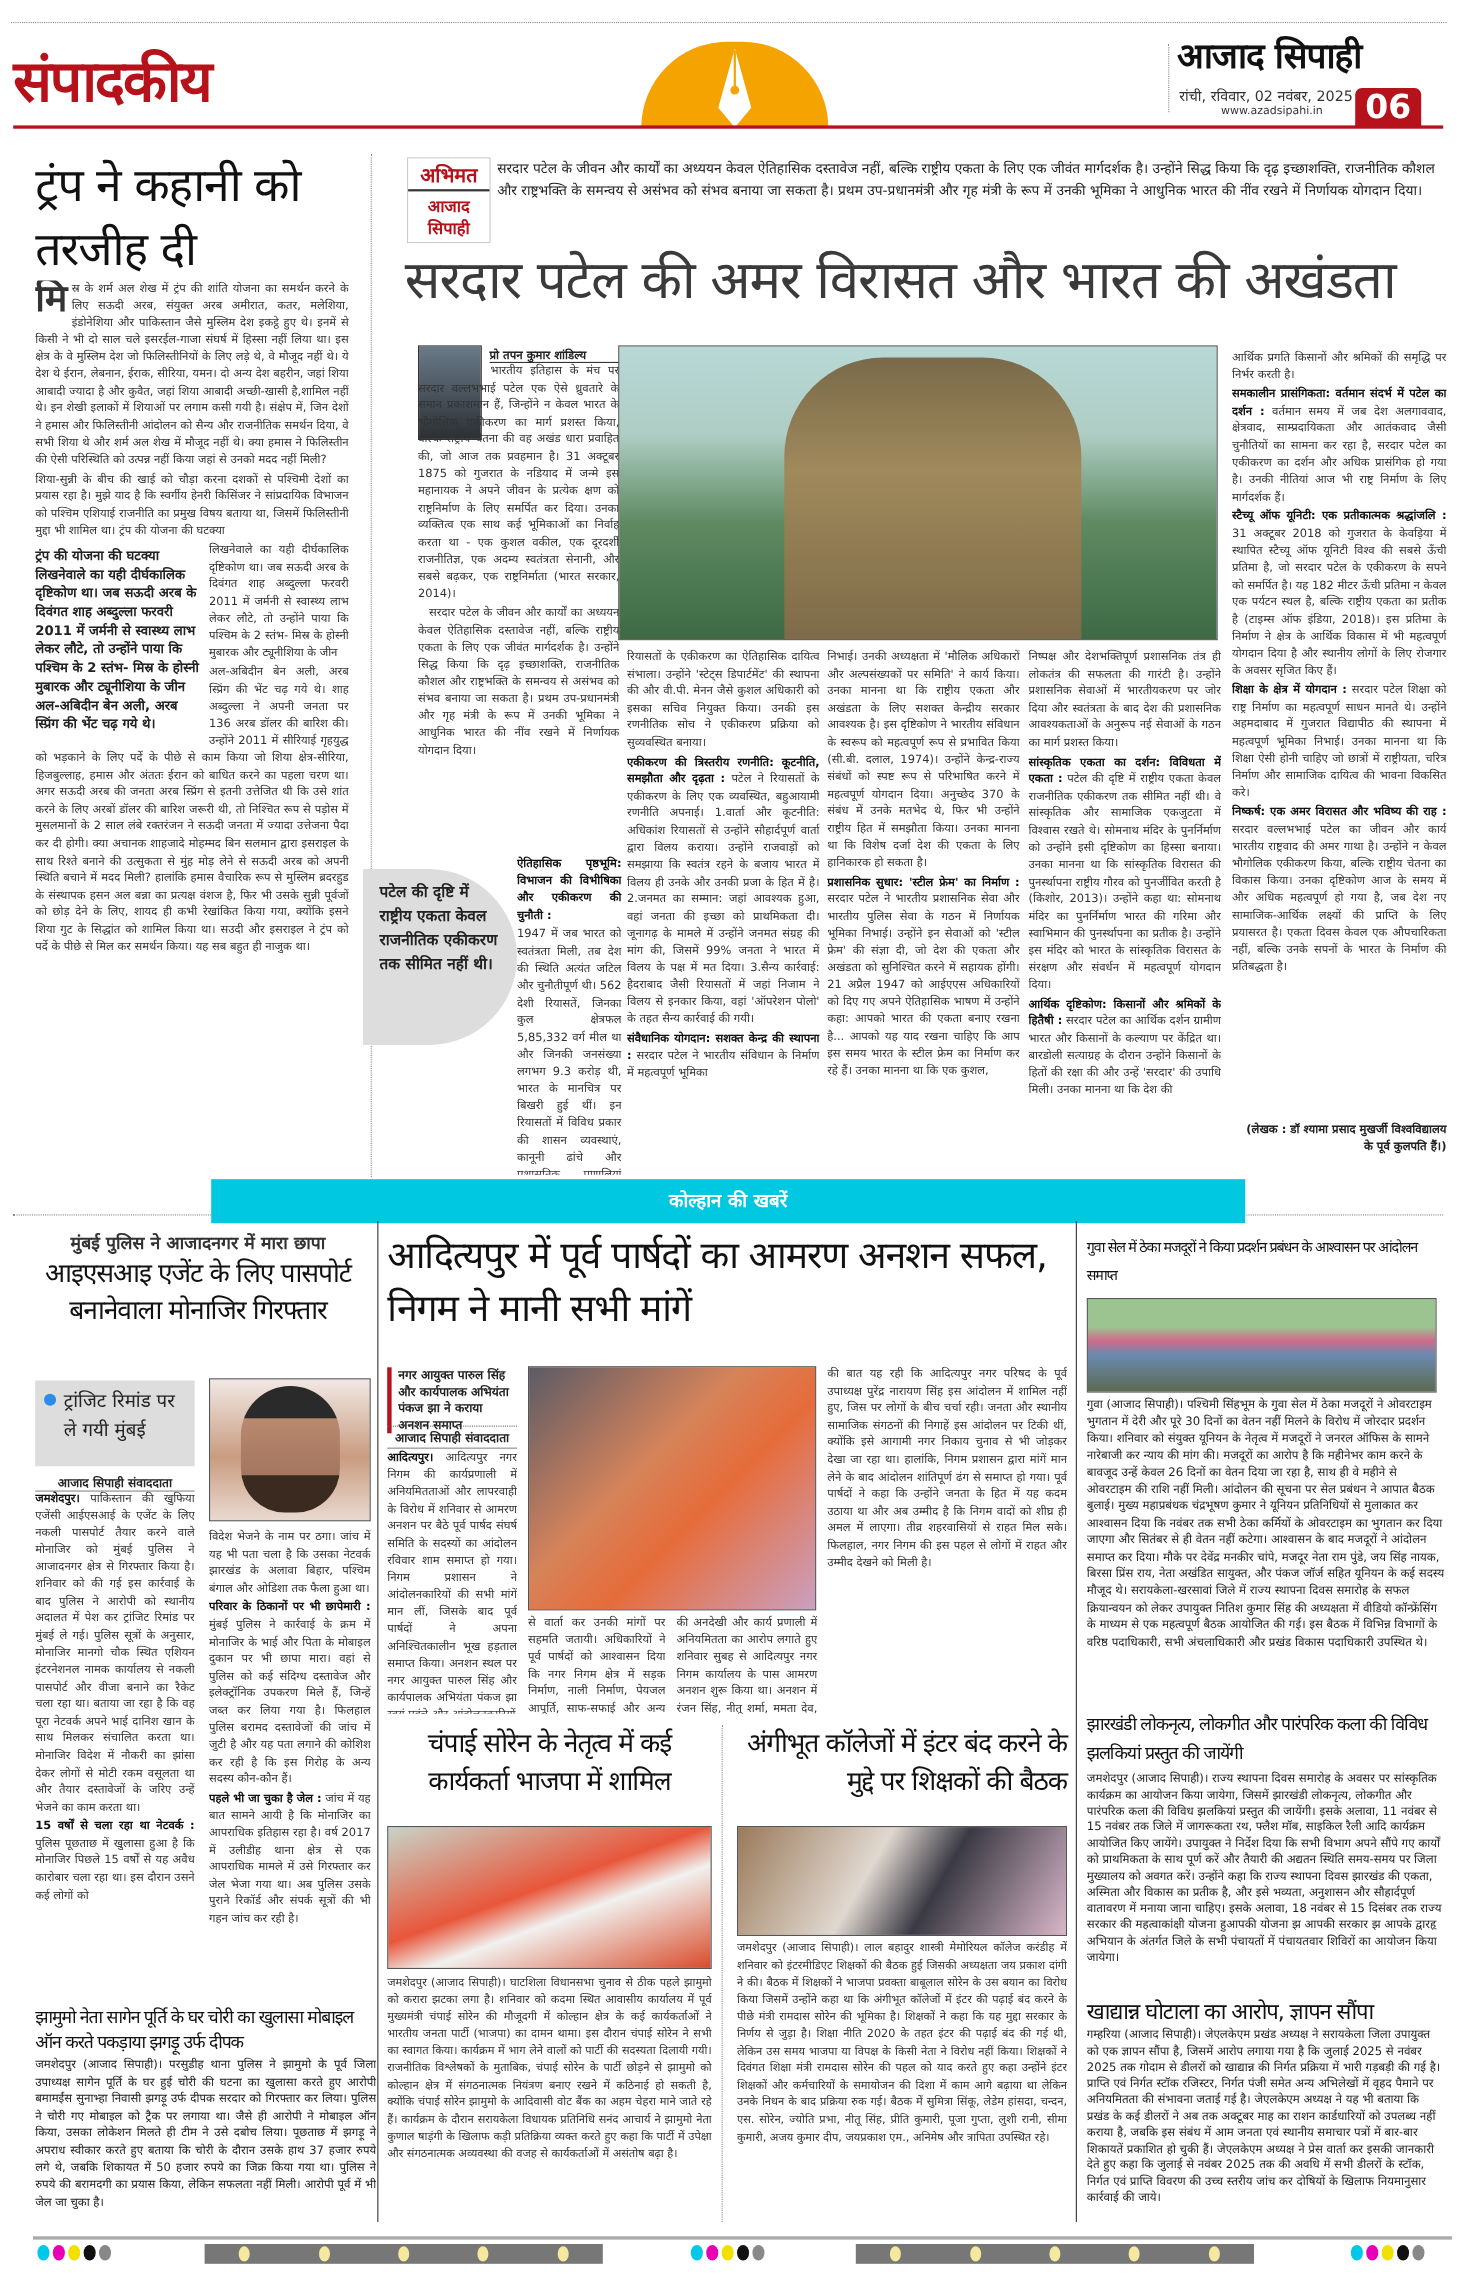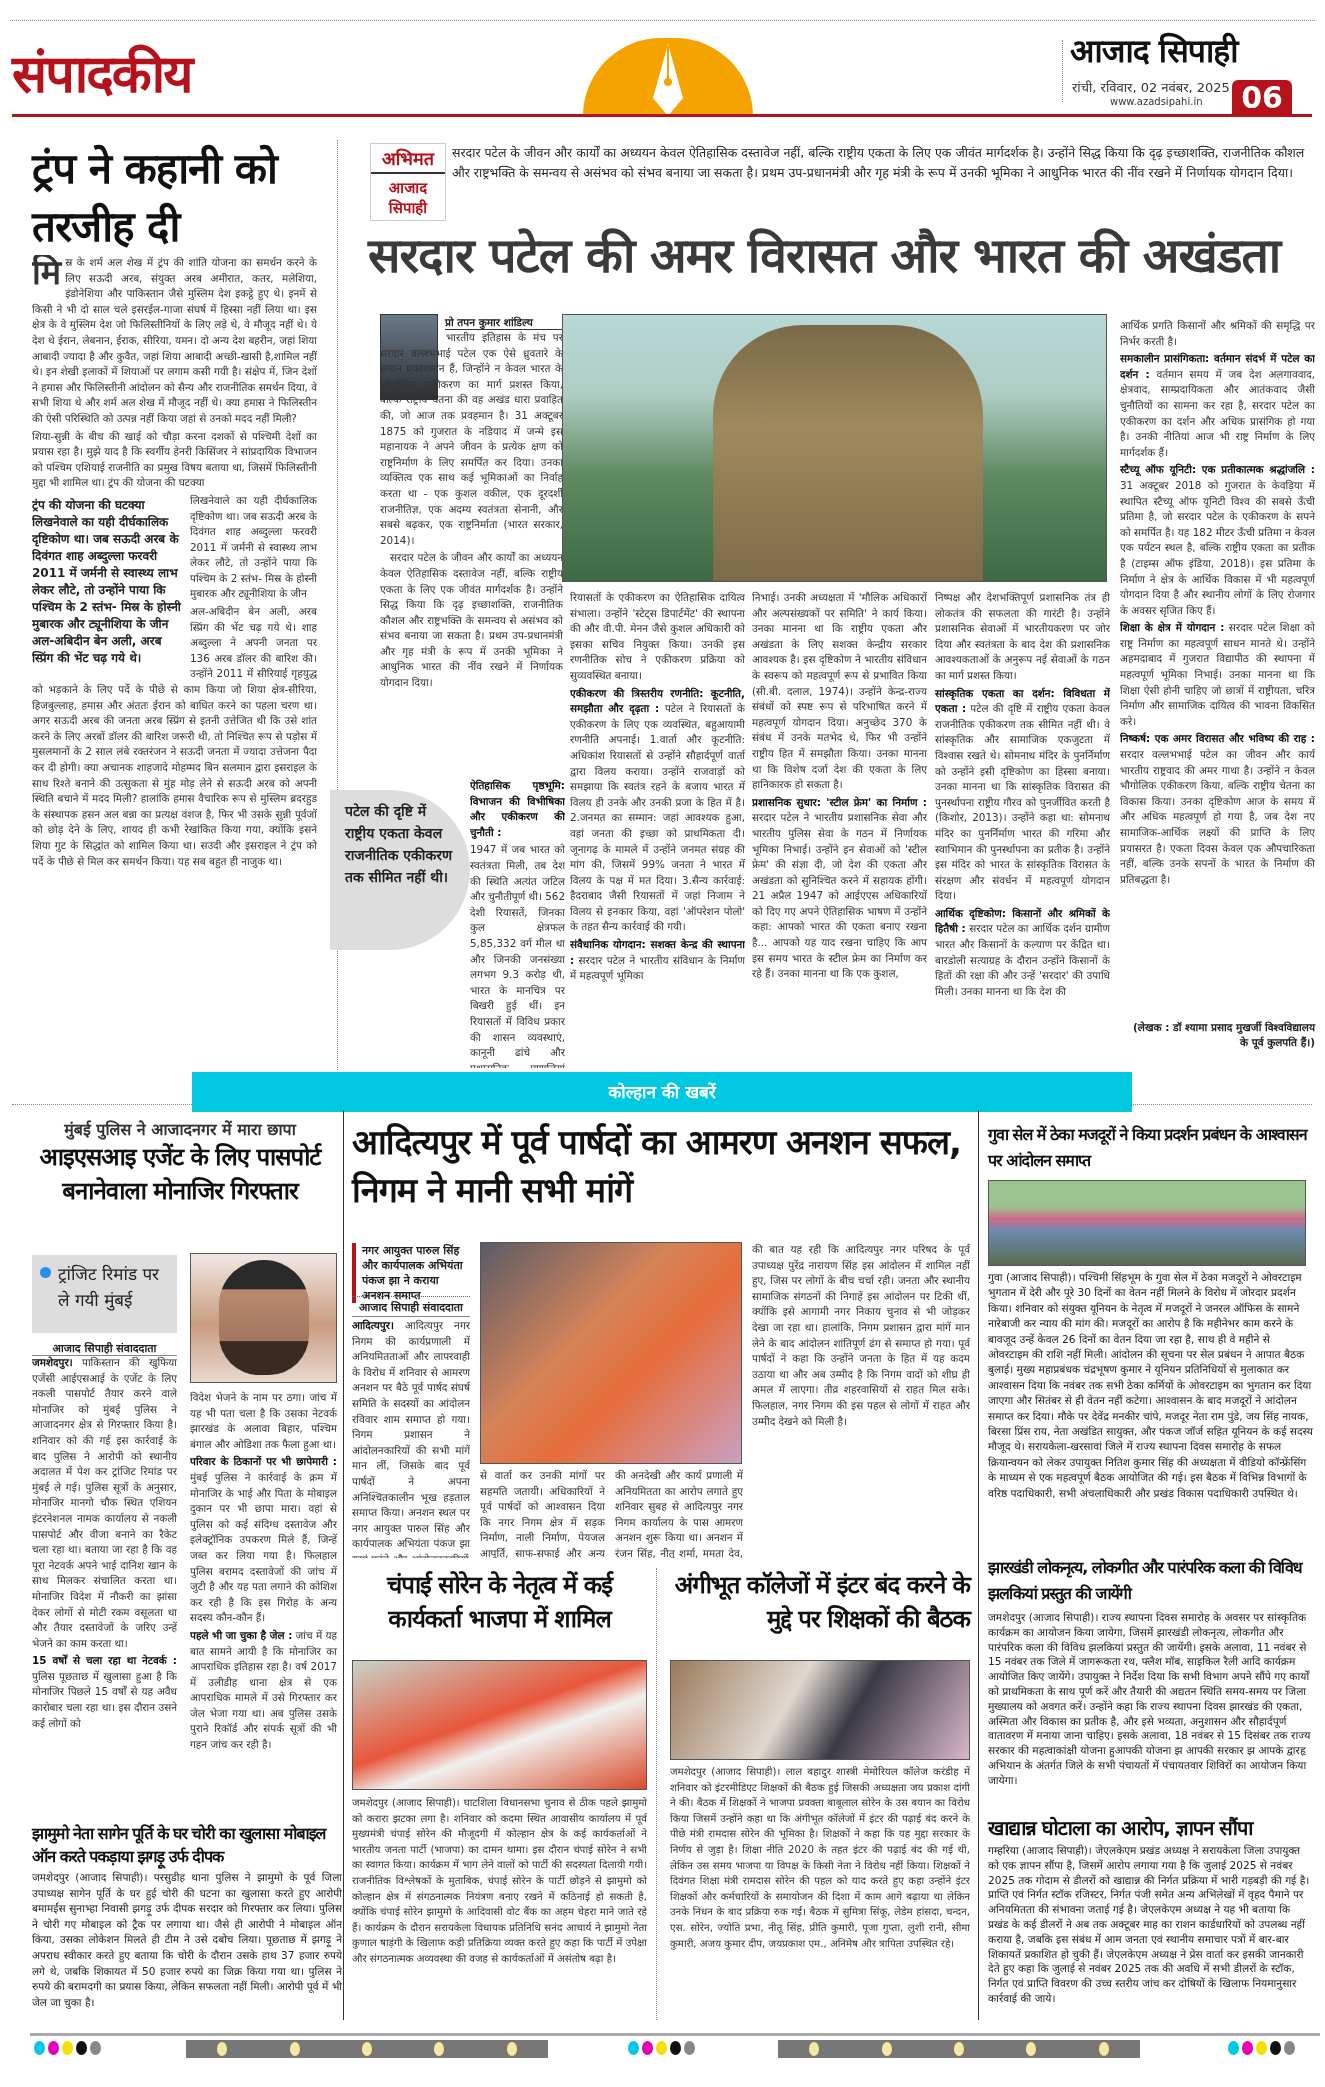--- a/index.html
+++ b/index.html
@@ -3,21 +3,21 @@
 <meta charset="utf-8">
 <style>
 *{box-sizing:border-box;margin:0;padding:0}
 body{width:1325px;height:2087px;background:#fff;font-family:"DejaVu Sans",sans-serif;color:#222;position:relative;overflow:hidden}
 .abs{position:absolute}
 .dotline{border-top:1px dotted #888}
 .vdot{border-left:1px dotted #888}
 .body-text{font-size:10.4px;line-height:15.6px;text-align:justify;color:#333}
 .body-text p{margin-bottom:2px}
 .bold{font-weight:bold;color:#111}
-.headline{font-family:"DejaVu Sans",sans-serif;font-weight:bold;color:#111;letter-spacing:-1px}
+.headline{font-family:"DejaVu Sans",sans-serif;font-weight:normal;color:#111;letter-spacing:-1px}
 .photo{background:#9aa;border:1px solid #555;overflow:hidden}
 .cmyk{display:inline-block;width:11px;height:14px;border-radius:50%;margin-right:3px}
 .regbar{background:#777;height:18px;position:absolute;display:flex;justify-content:space-around;align-items:center}
 .regbar span{width:10px;height:14px;border-radius:50%;background:#f5e9a0;display:block}
 </style>
 </head>
 <body>
 
 <div class="abs dotline" style="left:10px;top:20px;width:1305px"></div>
 <div class="abs" style="left:12px;top:36px;font-size:52px;font-weight:bold;color:#b5121b;letter-spacing:-2px">संपादकीय</div>
@@ -136,21 +136,21 @@
 <div class="abs photo" style="left:352px;top:1660px;width:295px;height:130px;background:linear-gradient(160deg,#c7d3c8,#e8563a 45%,#f1f1ef 60%,#d84c2c)"></div>
 <div class="abs" style="left:352px;top:1795px;width:295px;height:225px;overflow:hidden;font-size:10.2px;line-height:15.6px;text-align:justify;color:#333">जमशेदपुर (आजाद सिपाही)। घाटशिला विधानसभा चुनाव से ठीक पहले झामुमो को करारा झटका लगा है। शनिवार को कदमा स्थित आवासीय कार्यालय में पूर्व मुख्यमंत्री चंपाई सोरेन की मौजूदगी में कोल्हान क्षेत्र के कई कार्यकर्ताओं ने भारतीय जनता पार्टी (भाजपा) का दामन थामा। इस दौरान चंपाई सोरेन ने सभी का स्वागत किया। कार्यक्रम में भाग लेने वालों को पार्टी की सदस्यता दिलायी गयी। राजनीतिक विश्लेषकों के मुताबिक, चंपाई सोरेन के पार्टी छोड़ने से झामुमो को कोल्हान क्षेत्र में संगठनात्मक नियंत्रण बनाए रखने में कठिनाई हो सकती है, क्योंकि चंपाई सोरेन झामुमो के आदिवासी वोट बैंक का अहम चेहरा माने जाते रहे हैं। कार्यक्रम के दौरान सरायकेला विधायक प्रतिनिधि सनंद आचार्य ने झामुमो नेता कुणाल षाड़ंगी के खिलाफ कड़ी प्रतिक्रिया व्यक्त करते हुए कहा कि पार्टी में उपेक्षा और संगठनात्मक अव्यवस्था की वजह से कार्यकर्ताओं में असंतोष बढ़ा है।</div>
 <div class="abs vdot" style="left:656px;top:1568px;height:452px"></div>
 
 <div class="abs headline" style="left:665px;top:1568px;width:305px;font-size:24px;line-height:34px;text-align:right">अंगीभूत कॉलेजों में इंटर बंद करने के मुद्दे पर शिक्षकों की बैठक</div>
 <div class="abs photo" style="left:670px;top:1660px;width:300px;height:100px;background:linear-gradient(120deg,#9a7a5a,#e0d8d0 40%,#3a3a44 60%,#d9b7c9)"></div>
 <div class="abs" style="left:670px;top:1764px;width:300px;height:256px;overflow:hidden;font-size:10.2px;line-height:15.6px;text-align:justify;color:#333">जमशेदपुर (आजाद सिपाही)। लाल बहादुर शास्त्री मेमोरियल कॉलेज करंडीह में शनिवार को इंटरमीडिएट शिक्षकों की बैठक हुई जिसकी अध्यक्षता जय प्रकाश दांगी ने की। बैठक में शिक्षकों ने भाजपा प्रवक्ता बाबूलाल सोरेन के उस बयान का विरोध किया जिसमें उन्होंने कहा था कि अंगीभूत कॉलेजों में इंटर की पढ़ाई बंद करने के पीछे मंत्री रामदास सोरेन की भूमिका है। शिक्षकों ने कहा कि यह मुद्दा सरकार के निर्णय से जुड़ा है। शिक्षा नीति 2020 के तहत इंटर की पढ़ाई बंद की गई थी, लेकिन उस समय भाजपा या विपक्ष के किसी नेता ने विरोध नहीं किया। शिक्षकों ने दिवंगत शिक्षा मंत्री रामदास सोरेन की पहल को याद करते हुए कहा उन्होंने इंटर शिक्षकों और कर्मचारियों के समायोजन की दिशा में काम आगे बढ़ाया था लेकिन उनके निधन के बाद प्रक्रिया रुक गई। बैठक में सुमित्रा सिंकू, लेडेम हांसदा, चन्दन, एस. सोरेन, ज्योति प्रभा, नीतू सिंह, प्रीति कुमारी, पूजा गुप्ता, लुशी रानी, सीमा कुमारी, अजय कुमार दीप, जयप्रकाश एम., अनिमेष और त्रापिता उपस्थित रहे।</div>
 
 <div class="abs" style="left:978px;top:1110px;width:1px;height:910px;background:#333"></div>
 
-<div class="abs headline" style="left:988px;top:1122px;width:330px;font-size:16px;line-height:26px">गुवा सेल में ठेका मजदूरों ने किया प्रदर्शन प्रबंधन के आश्वासन पर आंदोलन समाप्त</div>
+<div class="abs headline" style="left:988px;top:1122px;width:330px;font-size:13px;line-height:26px">गुवा सेल में ठेका मजदूरों ने किया प्रदर्शन प्रबंधन के आश्वासन पर आंदोलन समाप्त</div>
 <div class="abs photo" style="left:988px;top:1180px;width:318px;height:86px;background:linear-gradient(180deg,#9cc490 0%,#9cc490 30%,#d06a8a 45%,#6a8ab0 60%,#5c6a50 100%)"></div>
 <div class="abs" style="left:988px;top:1270px;width:325px;height:265px;overflow:hidden;font-size:10.6px;line-height:15.4px;color:#222">गुवा (आजाद सिपाही)। पश्चिमी सिंहभूम के गुवा सेल में ठेका मजदूरों ने ओवरटाइम भुगतान में देरी और पूरे 30 दिनों का वेतन नहीं मिलने के विरोध में जोरदार प्रदर्शन किया। शनिवार को संयुक्त यूनियन के नेतृत्व में मजदूरों ने जनरल ऑफिस के सामने नारेबाजी कर न्याय की मांग की। मजदूरों का आरोप है कि महीनेभर काम करने के बावजूद उन्हें केवल 26 दिनों का वेतन दिया जा रहा है, साथ ही वे महीने से ओवरटाइम की राशि नहीं मिली। आंदोलन की सूचना पर सेल प्रबंधन ने आपात बैठक बुलाई। मुख्य महाप्रबंधक चंद्रभूषण कुमार ने यूनियन प्रतिनिधियों से मुलाकात कर आश्वासन दिया कि नवंबर तक सभी ठेका कर्मियों के ओवरटाइम का भुगतान कर दिया जाएगा और सितंबर से ही वेतन नहीं कटेगा। आश्वासन के बाद मजदूरों ने आंदोलन समाप्त कर दिया। मौके पर देवेंद्र मनकीर चांपे, मजदूर नेता राम पुंडे, जय सिंह नायक, बिरसा प्रिंस राय, नेता अखंडित सायुक्त, और पंकज जॉर्ज सहित यूनियन के कई सदस्य मौजूद थे। सरायकेला-खरसावां जिले में राज्य स्थापना दिवस समारोह के सफल क्रियान्वयन को लेकर उपायुक्त नितिश कुमार सिंह की अध्यक्षता में वीडियो कॉन्फ्रेंसिंग के माध्यम से एक महत्वपूर्ण बैठक आयोजित की गई। इस बैठक में विभिन्न विभागों के वरिष्ठ पदाधिकारी, सभी अंचलाधिकारी और प्रखंड विकास पदाधिकारी उपस्थित थे।</div>
 
 <div class="abs headline" style="left:988px;top:1555px;width:330px;font-size:16px;line-height:26px">झारखंडी लोकनृत्य, लोकगीत और पारंपरिक कला की विविध झलकियां प्रस्तुत की जायेंगी</div>
 <div class="abs" style="left:988px;top:1610px;width:325px;height:205px;overflow:hidden;font-size:10.6px;line-height:14.8px;color:#222">जमशेदपुर (आजाद सिपाही)। राज्य स्थापना दिवस समारोह के अवसर पर सांस्कृतिक कार्यक्रम का आयोजन किया जायेगा, जिसमें झारखंडी लोकनृत्य, लोकगीत और पारंपरिक कला की विविध झलकियां प्रस्तुत की जायेंगी। इसके अलावा, 11 नवंबर से 15 नवंबर तक जिले में जागरूकता रथ, फ्लैश मॉब, साइकिल रैली आदि कार्यक्रम आयोजित किए जायेंगे। उपायुक्त ने निर्देश दिया कि सभी विभाग अपने सौंपे गए कार्यों को प्राथमिकता के साथ पूर्ण करें और तैयारी की अद्यतन स्थिति समय-समय पर जिला मुख्यालय को अवगत करें। उन्होंने कहा कि राज्य स्थापना दिवस झारखंड की एकता, अस्मिता और विकास का प्रतीक है, और इसे भव्यता, अनुशासन और सौहार्दपूर्ण वातावरण में मनाया जाना चाहिए। इसके अलावा, 18 नवंबर से 15 दिसंबर तक राज्य सरकार की महत्वाकांक्षी योजना हुआपकी योजना झ आपकी सरकार झ आपके द्वारहृ अभियान के अंतर्गत जिले के सभी पंचायतों में पंचायतवार शिविरों का आयोजन किया जायेगा।</div>
 
 <div class="abs headline" style="left:988px;top:1815px;width:330px;font-size:20px;line-height:26px">खाद्यान्न घोटाला का आरोप, ज्ञापन सौंपा</div>
 <div class="abs" style="left:988px;top:1843px;width:325px;height:178px;overflow:hidden;font-size:10.6px;line-height:14.8px;color:#222">गम्हरिया (आजाद सिपाही)। जेएलकेएम प्रखंड अध्यक्ष ने सरायकेला जिला उपायुक्त को एक ज्ञापन सौंपा है, जिसमें आरोप लगाया गया है कि जुलाई 2025 से नवंबर 2025 तक गोदाम से डीलरों को खाद्यान्न की निर्गत प्रक्रिया में भारी गड़बड़ी की गई है। प्राप्ति एवं निर्गत स्टॉक रजिस्टर, निर्गत पंजी समेत अन्य अभिलेखों में वृहद पैमाने पर अनियमितता की संभावना जताई गई है। जेएलकेएम अध्यक्ष ने यह भी बताया कि प्रखंड के कई डीलरों ने अब तक अक्टूबर माह का राशन कार्डधारियों को उपलब्ध नहीं कराया है, जबकि इस संबंध में आम जनता एवं स्थानीय समाचार पत्रों में बार-बार शिकायतें प्रकाशित हो चुकी हैं। जेएलकेएम अध्यक्ष ने प्रेस वार्ता कर इसकी जानकारी देते हुए कहा कि जुलाई से नवंबर 2025 तक की अवधि में सभी डीलरों के स्टॉक, निर्गत एवं प्राप्ति विवरण की उच्च स्तरीय जांच कर दोषियों के खिलाफ नियमानुसार कार्रवाई की जाये।</div>
 
 <div class="abs" style="left:30px;top:2033px;width:1290px;height:3px;background:#aaa"></div>

